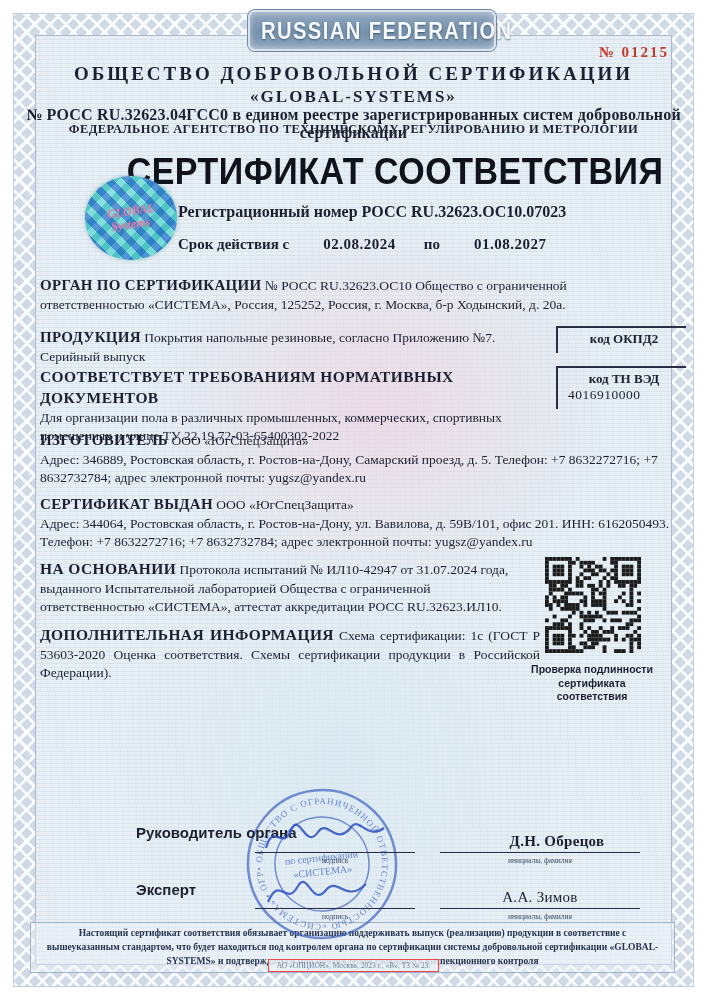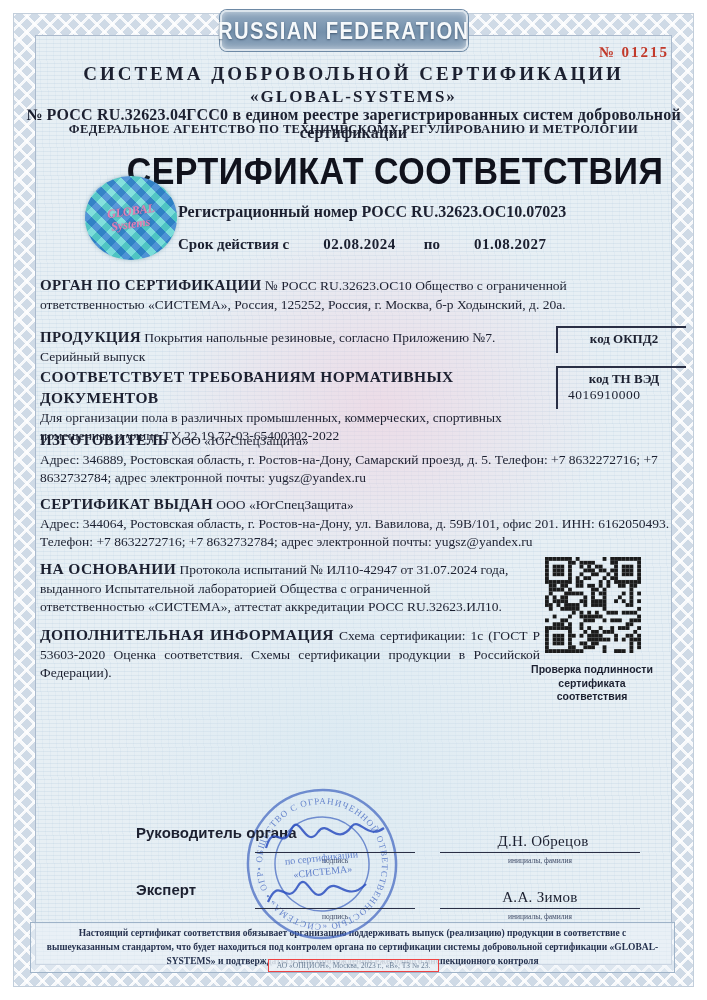--- a/index.html
+++ b/index.html
@@ -15,24 +15,24 @@
     border:1px solid #c2cedb;}
   
   .inner{position:absolute;inset:35px;background-color:#e7eff4;
     background-image:
       radial-gradient(ellipse 330px 270px at 54% 40%, rgba(240,204,220,.55), rgba(240,204,220,0) 70%),
       radial-gradient(ellipse 320px 300px at 48% 78%, rgba(214,231,241,.6), transparent 72%),
       repeating-linear-gradient(0deg, rgba(140,175,205,.15) 0 1px, transparent 1px 4px),
       repeating-linear-gradient(88deg, rgba(150,185,215,.09) 0 1px, transparent 1px 7px);
     border:1px solid #aab9cc;}
   
-  .badge{position:absolute;left:220px;top:10px;width:244px;height:37px;
+  .badge{position:absolute;left:248px;top:10px;width:244px;height:37px;
     background:linear-gradient(#93aac1,#7490ab 55%,#8fa6bd);
     border:2px solid #dbe4ec;box-shadow:0 0 0 1px #6d89a5, inset 0 0 6px rgba(255,255,255,.5);
-    border-radius:7px;display:flex;align-items:center;justify-content:center;z-index:5;}
+    border-radius:7px;display:flex;align-items:center;z-index:5;}
   .badge span{font-family:"Liberation Sans", sans-serif;font-weight:700;font-size:22px;
     color:#f6f9fb;letter-spacing:1.5px;transform:scaleY(1.1) scaleX(.92);
     text-shadow:0 1px 2px rgba(40,60,85,.65);white-space:nowrap;}
   .serial{position:absolute;right:38px;top:44px;font-weight:700;font-size:15px;
     letter-spacing:2px;color:#c23a2b;z-index:5;}
   
   .hline{position:absolute;left:0;width:707px;text-align:center;font-weight:700;z-index:4;}
   .h1{top:63px;font-size:19px;letter-spacing:3px;}
   .h2{top:87px;font-size:17px;letter-spacing:2px;}
   .h3{top:106px;font-size:16px;letter-spacing:.2px;}
@@ -90,21 +90,21 @@
 
 <div class="page">
   <div class="band"></div>
   <div class="inner"></div>
 
   <div class="badge">
     <span>RUSSIAN FEDERATION</span>
   </div>
   <div class="serial">№ 01215</div>
 
-  <div class="hline h1">СИСТЕМА ДОБРОВОЛЬНОЙ СЕРТИФИКАЦИИ</div>
+  <div class="hline h1">ОБЩЕСТВО ДОБРОВОЛЬНОЙ СЕРТИФИКАЦИИ</div>
   <div class="hline h2">«GLOBAL-SYSTEMS»</div>
   <div class="hline h3">№ РОСС RU.32623.04ГСС0 в едином реестре зарегистрированных систем добровольной сертификации</div>
   <div class="hline h4">ФЕДЕРАЛЬНОЕ АГЕНТСТВО ПО ТЕХНИЧЕСКОМУ РЕГУЛИРОВАНИЮ И МЕТРОЛОГИИ</div>
 
   <div class="title">СЕРТИФИКАТ СООТВЕТСТВИЯ</div>
 
   <div class="holo">
     <span class="ht">GLOBAL</span>
     <span class="ht">Systems</span>
   </div>
@@ -475,21 +475,21 @@
         </g>
       </svg>
   </div>
   <div class="qrcap">Проверка подлинности сертификата соответствия</div>
 
   <div class="siglabel" style="top:824px;">Руководитель органа</div>
   <div class="siglabel" style="top:881px;">Эксперт</div>
 
   <div class="sigline" style="left:255px;top:852px;width:160px;"></div>
   <div class="sublab" style="left:255px;top:856px;width:160px;">подпись</div>
-  <div class="signame" style="left:443px;top:833px;width:200px;">Д.Н. Обрецов</div>
+  <div class="signame" style="left:457px;top:833px;width:200px;font-weight:bold;">Д.Н. Обрецов</div>
   <div class="sigline" style="left:440px;top:852px;width:200px;"></div>
   <div class="sublab" style="left:440px;top:856px;width:200px;">инициалы, фамилия</div>
 
   <div class="sigline" style="left:255px;top:908px;width:160px;"></div>
   <div class="sublab" style="left:255px;top:912px;width:160px;">подпись</div>
   <div class="signame" style="left:440px;top:889px;width:200px;">А.А. Зимов</div>
   <div class="sigline" style="left:440px;top:908px;width:200px;"></div>
   <div class="sublab" style="left:440px;top:912px;width:200px;">инициалы, фамилия</div>
 
   <svg class="autograph" style="left:258px;top:812px;" width="140" height="46">

